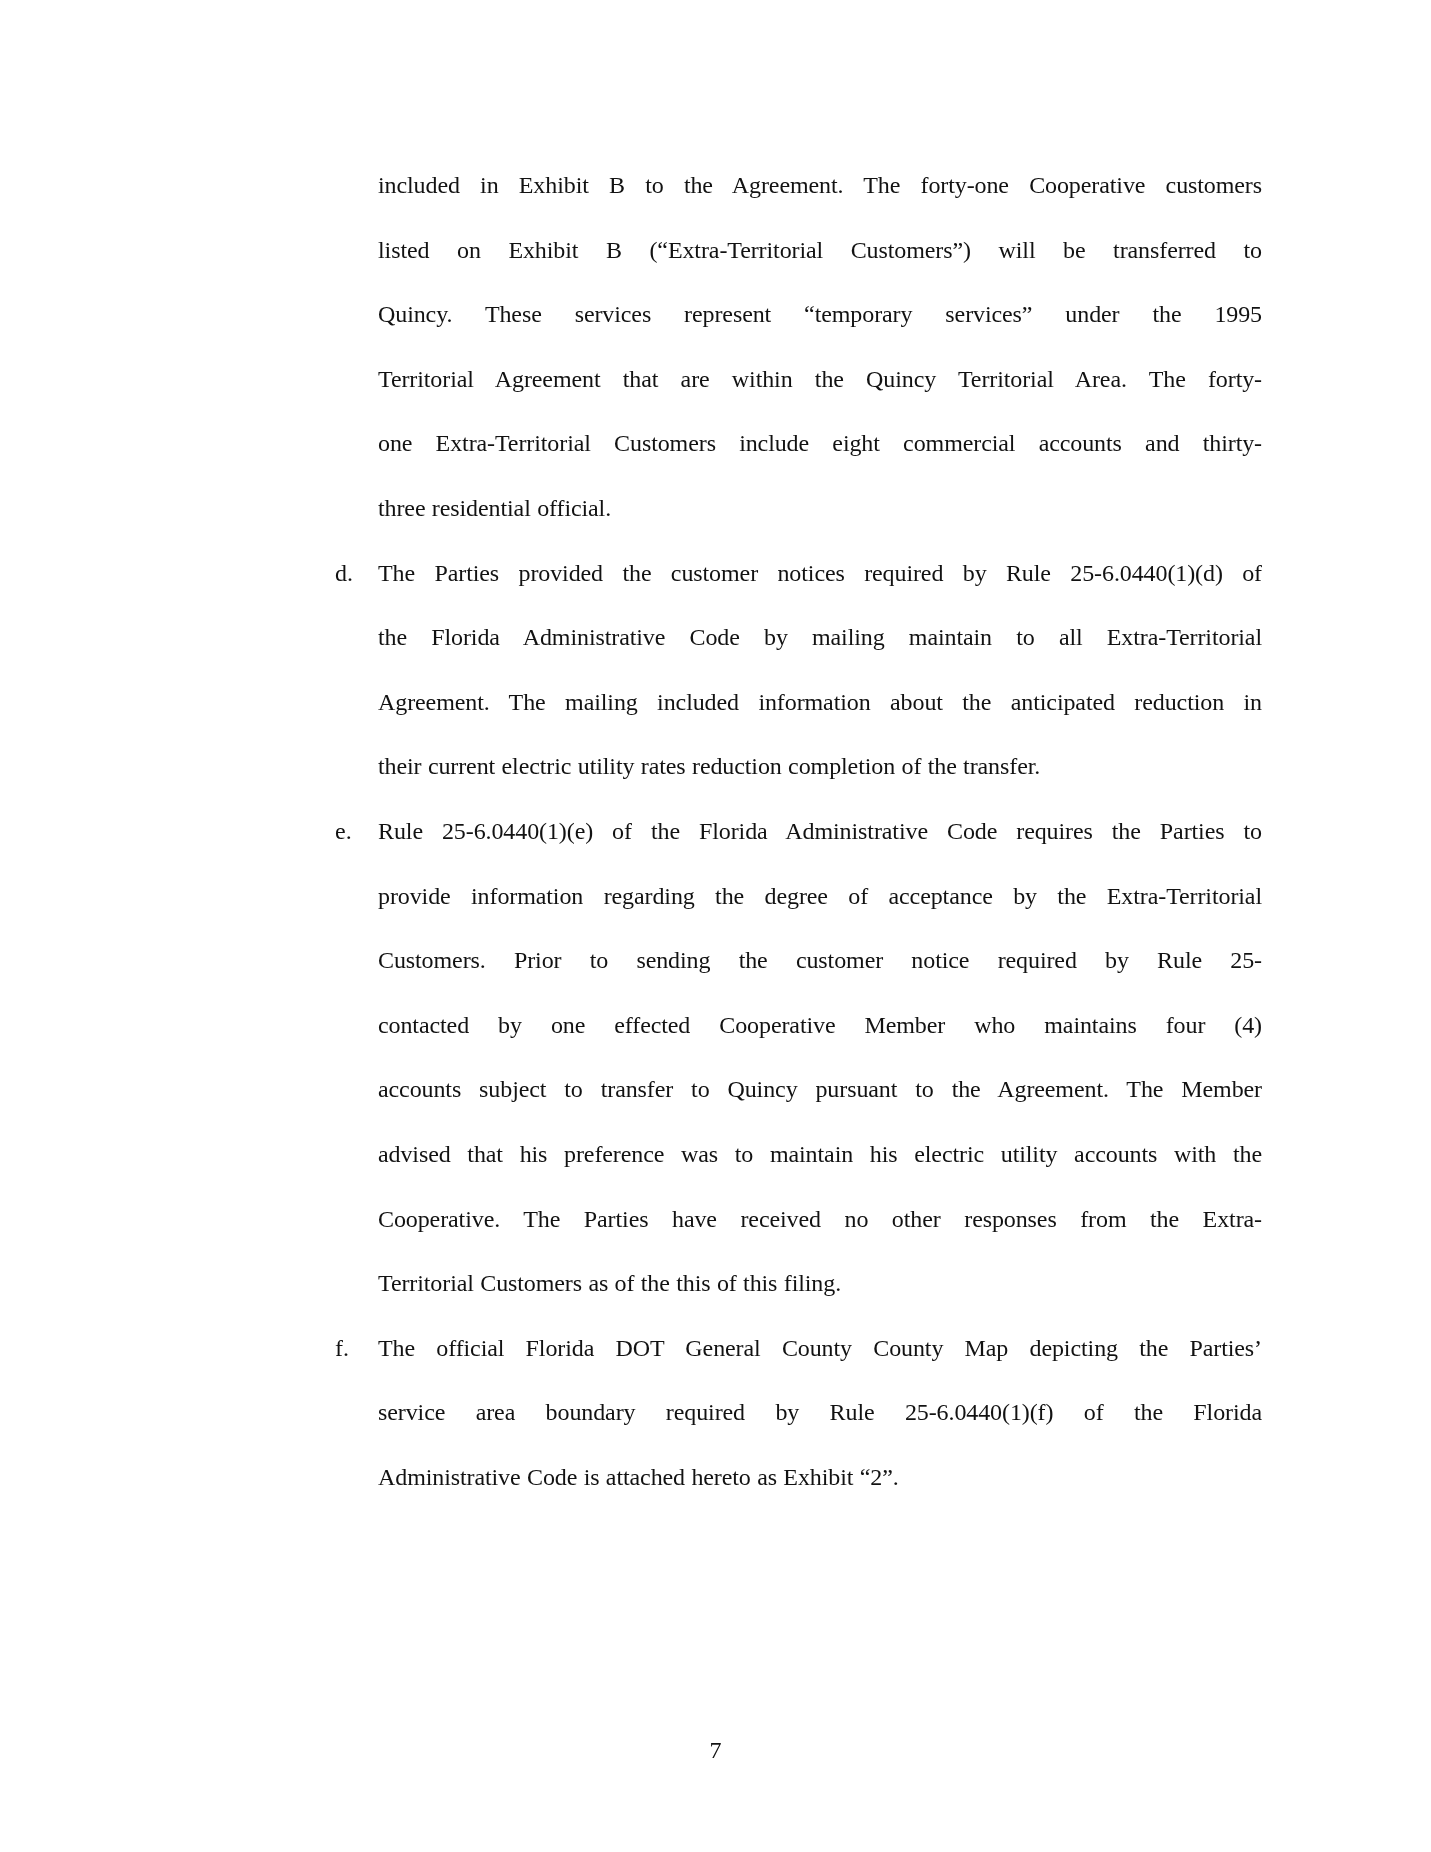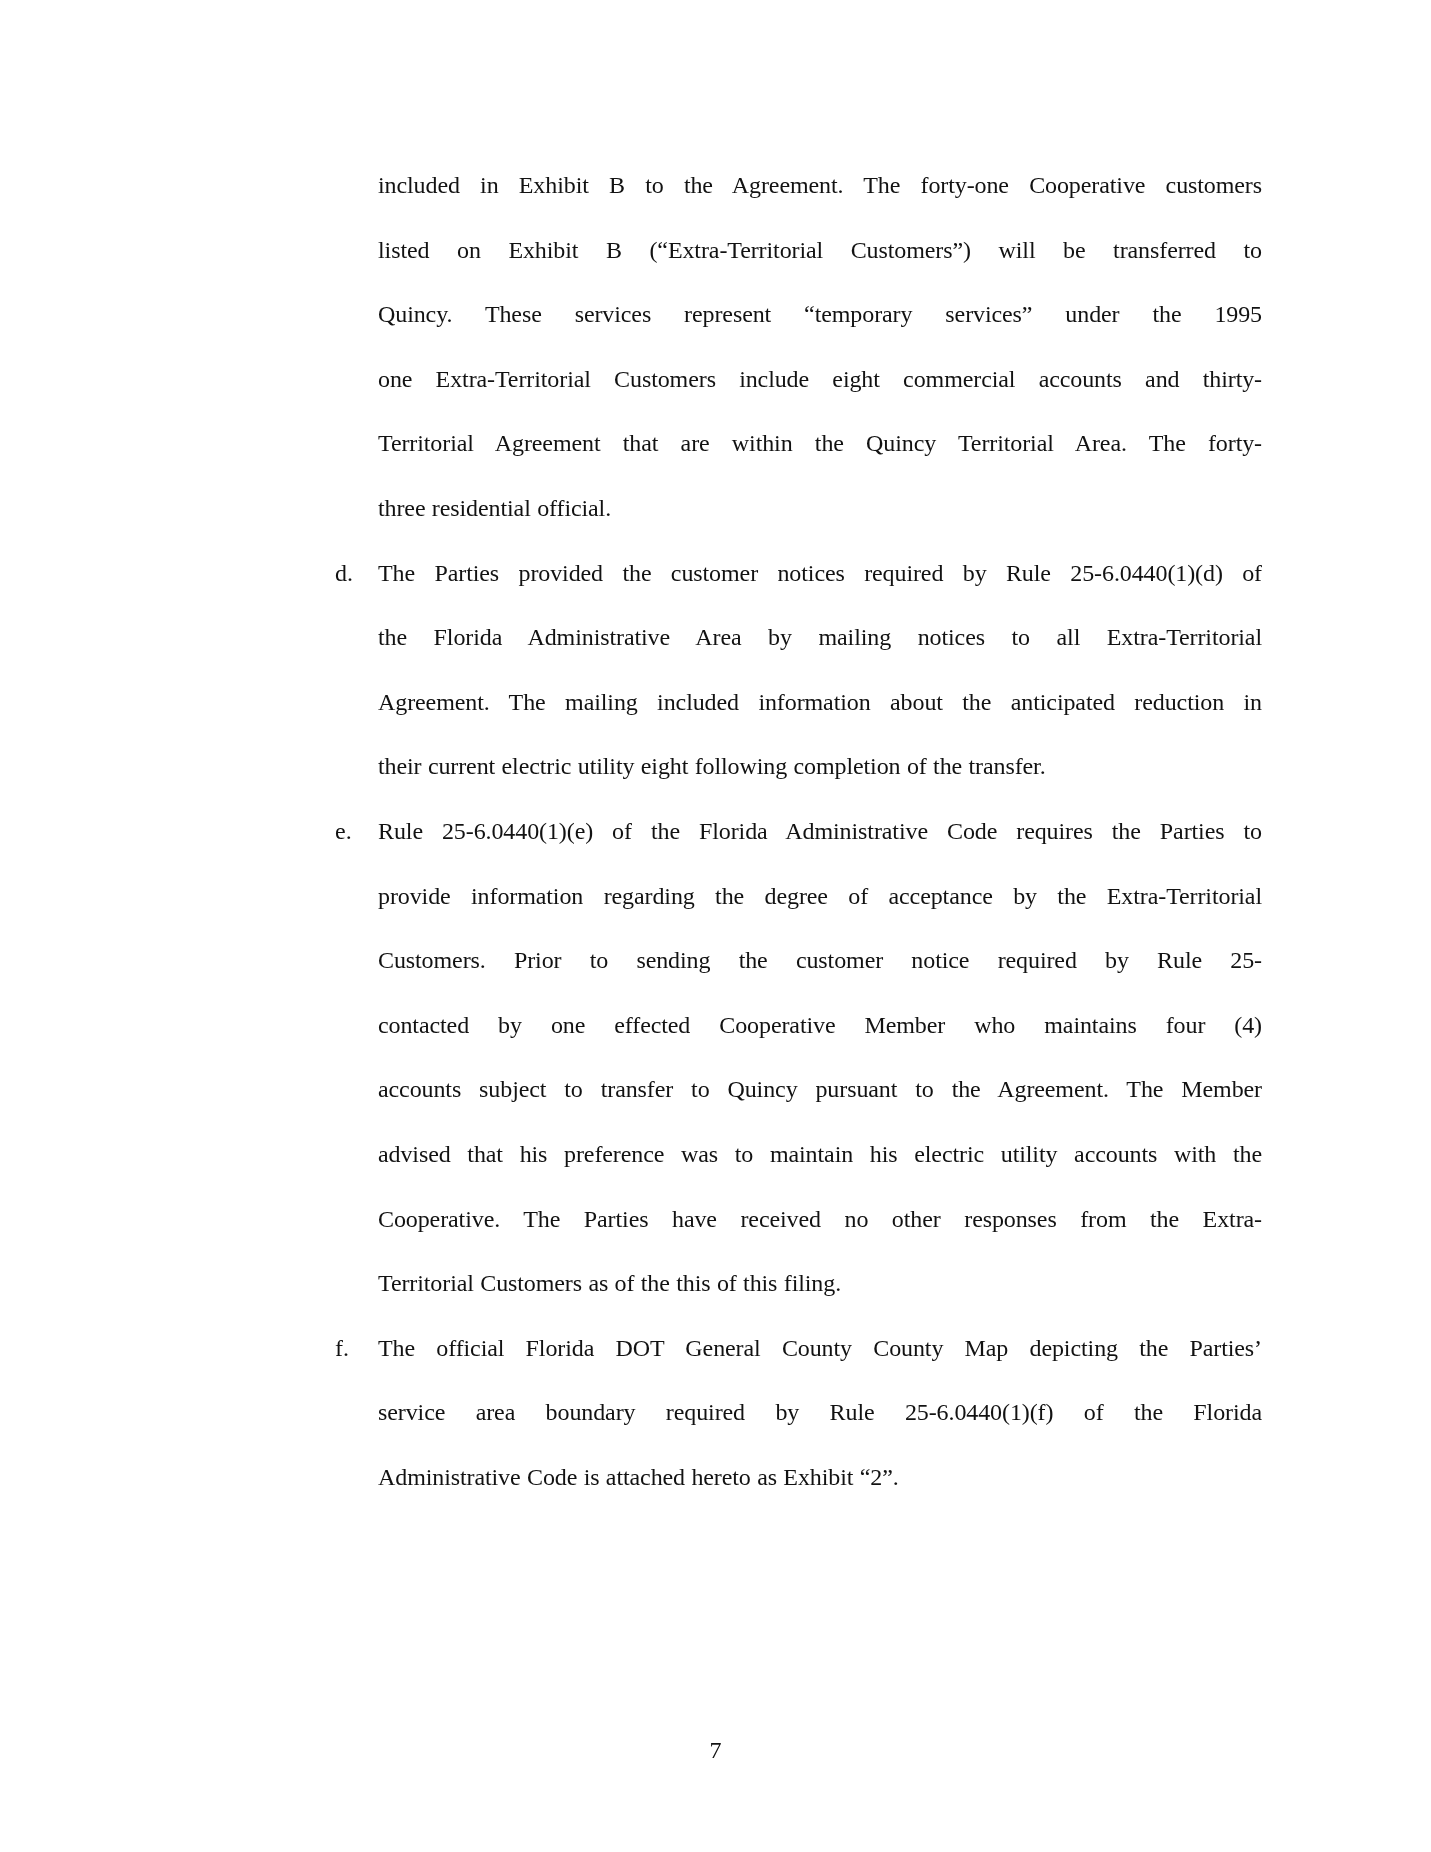--- a/index.html
+++ b/index.html
@@ -65,33 +65,33 @@
 
 <div class="page">
   <div class="content">
 
     <div class="para">
       <div class="p-label"></div>
       <div class="p-lines">
         <div class="line">included in Exhibit B to the Agreement. The forty-one Cooperative customers</div>
         <div class="line">listed on Exhibit B (“Extra-Territorial Customers”) will be transferred to</div>
         <div class="line">Quincy. These services represent “temporary services” under the 1995</div>
+        <div class="line">Territorial Agreement that are within the Quincy Territorial Area. The forty-</div>
         <div class="line">one Extra-Territorial Customers include eight commercial accounts and thirty-</div>
-        <div class="line">Territorial Agreement that are within the Quincy Territorial Area. The forty-</div>
         <div class="line end">three residential official.</div>
       </div>
     </div>
 
     <div class="para">
       <div class="p-label">d.</div>
       <div class="p-lines">
         <div class="line">The Parties provided the customer notices required by Rule 25-6.0440(1)(d) of</div>
-        <div class="line">the Florida Administrative Area by mailing notices to all Extra-Territorial</div>
+        <div class="line">the Florida Administrative Code by mailing maintain to all Extra-Territorial</div>
         <div class="line">Agreement. The mailing included information about the anticipated reduction in</div>
-        <div class="line end">their current electric utility eight following completion of the transfer.</div>
+        <div class="line end">their current electric utility rates reduction completion of the transfer.</div>
       </div>
     </div>
 
     <div class="para">
       <div class="p-label">e.</div>
       <div class="p-lines">
         <div class="line">Rule 25-6.0440(1)(e) of the Florida Administrative Code requires the Parties to</div>
         <div class="line">provide information regarding the degree of acceptance by the Extra-Territorial</div>
         <div class="line">Customers. Prior to sending the customer notice required by Rule 25-</div>
         <div class="line">contacted by one effected Cooperative Member who maintains four (4)</div>

